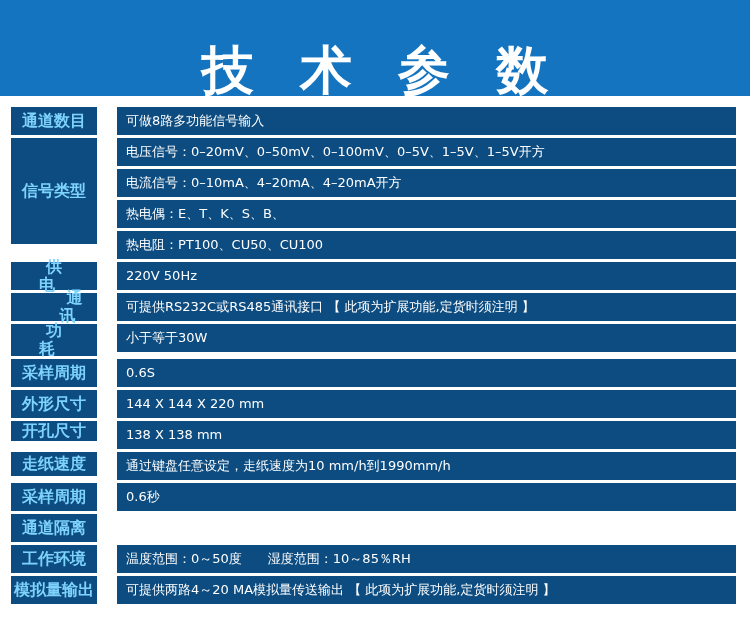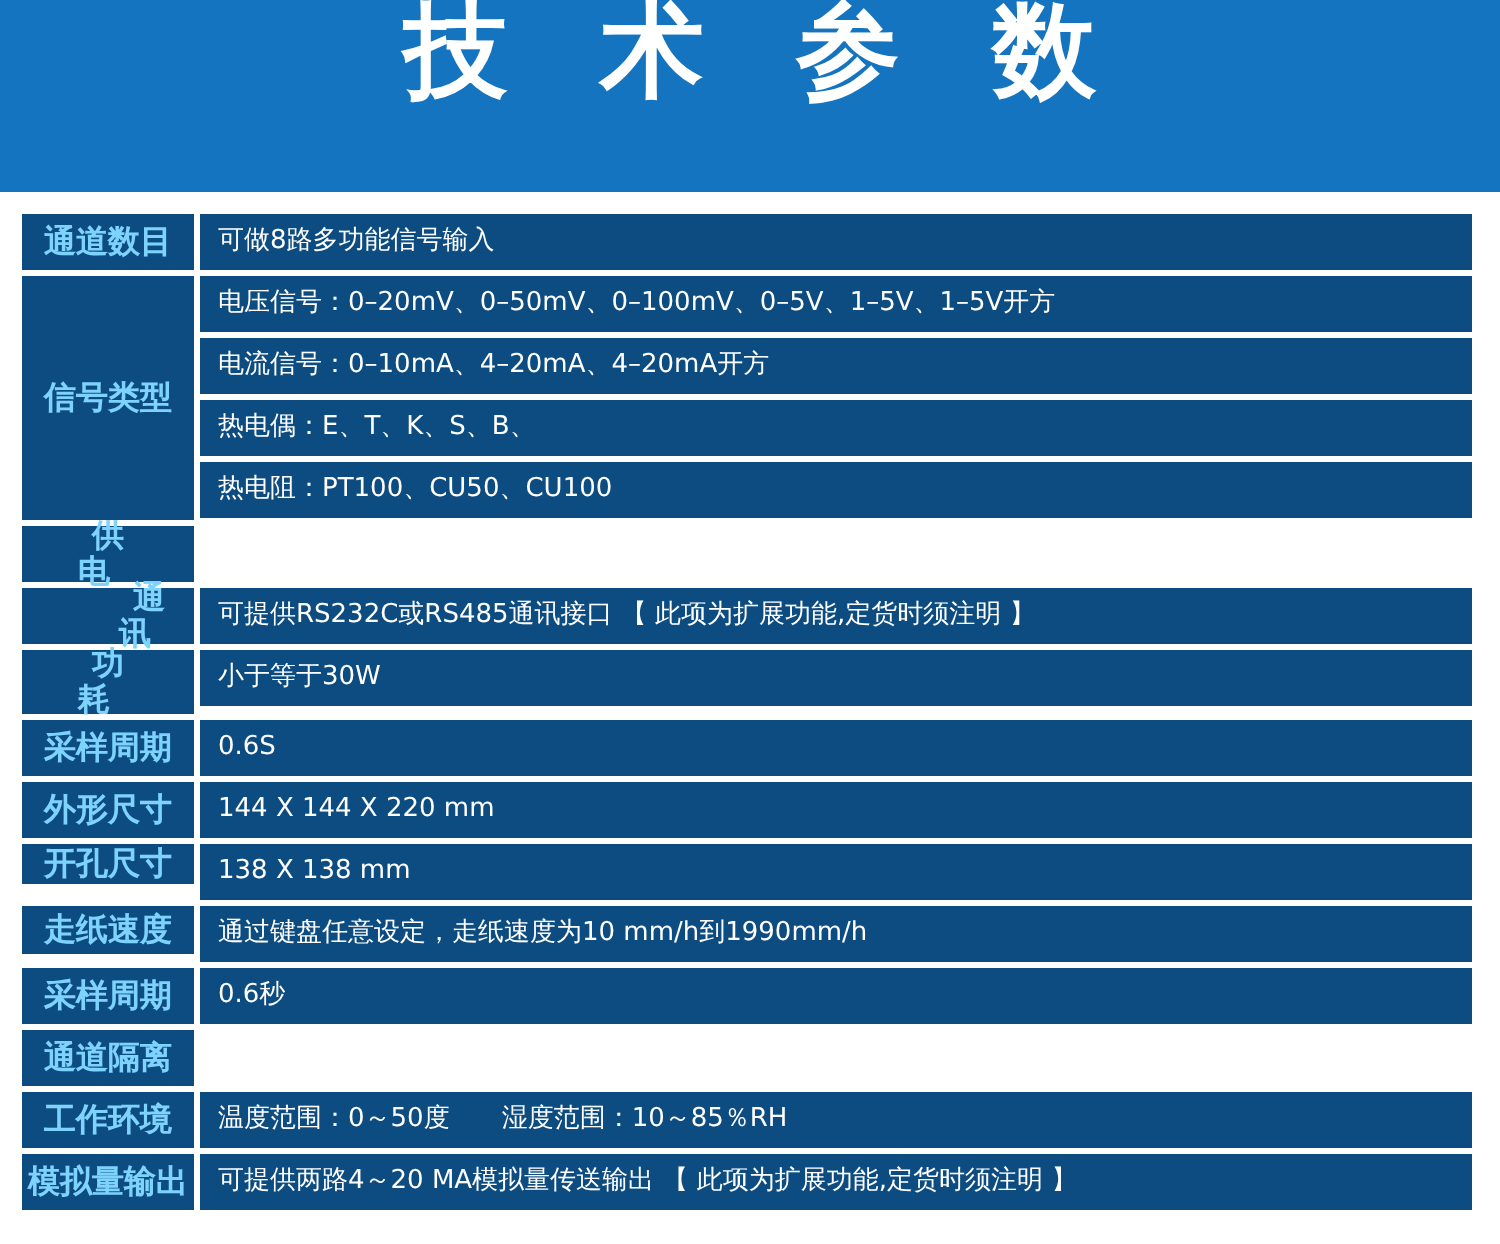--- a/index.html
+++ b/index.html
@@ -13,21 +13,21 @@
     overflow: hidden;
     font-family: "DejaVu Sans", "Liberation Sans", sans-serif;
   }
 
   
   .banner {
     width: 750px;
     height: 96px;
     background: #1474bf;
     display: flex;
-    align-items: flex-start;
+    align-items: flex-end;
     justify-content: center;
     box-sizing: border-box;
   }
   .banner-title {
     color: #ffffff;
     font-size: 52px;
     font-weight: bold;
     letter-spacing: 14px;
     text-indent: 14px;
     line-height: 1;
@@ -61,21 +61,21 @@
     line-height: 1.15;
   }
   .label-cell.spaced {
     letter-spacing: 14px;
     text-indent: 14px;
   }
   .value-col {
     flex: 1;
     display: flex;
     flex-direction: column;
-    margin-left: 3px;
+    margin-left: 20px;
   }
   .value-cell {
     background: #0d4c80;
     color: #ffffff;
     font-size: 13px;
     display: flex;
     align-items: center;
     box-sizing: border-box;
     padding: 0 0 0 9px;
     line-height: 1.2;
@@ -93,30 +93,33 @@
 </div>
 
 <div class="spec-table" id="spec-table">
     <div class="spec-row">
       <div class="label-cell" style="height: 28px;">通道数目</div>
       <div class="value-col">
         <div class="value-cell">可做8路多功能信号输入</div>
       </div>
     </div>
     <div class="spec-row">
-      <div class="label-cell" style="height: 122px;">信号类型</div>
+      <div class="label-cell" style="height: 106px;">信号类型</div>
       <div class="value-col">
         <div class="value-cell">电压信号：0–20mV、0–50mV、0–100mV、0–5V、1–5V、1–5V开方</div>
         <div class="value-cell">电流信号：0–10mA、4–20mA、4–20mA开方</div>
         <div class="value-cell">热电偶：E、T、K、S、B、</div>
         <div class="value-cell">热电阻：PT100、CU50、CU100</div>
       </div>
     </div>
     <div class="spec-row">
       <div class="label-cell spaced" style="height: 28px;">供　电</div>
+      <div class="value-col">
+        <div class="value-cell">220V  50Hz</div>
+      </div>
     </div>
     <div class="spec-row">
       <div class="label-cell spaced" style="height: 28px; padding-left: 44px;">通　讯</div>
       <div class="value-col">
         <div class="value-cell">可提供RS232C或RS485通讯接口 【 此项为扩展功能,定货时须注明 】</div>
       </div>
     </div>
     <div class="spec-row">
       <div class="label-cell spaced" style="height: 32px;">功　耗</div>
       <div class="value-col">

